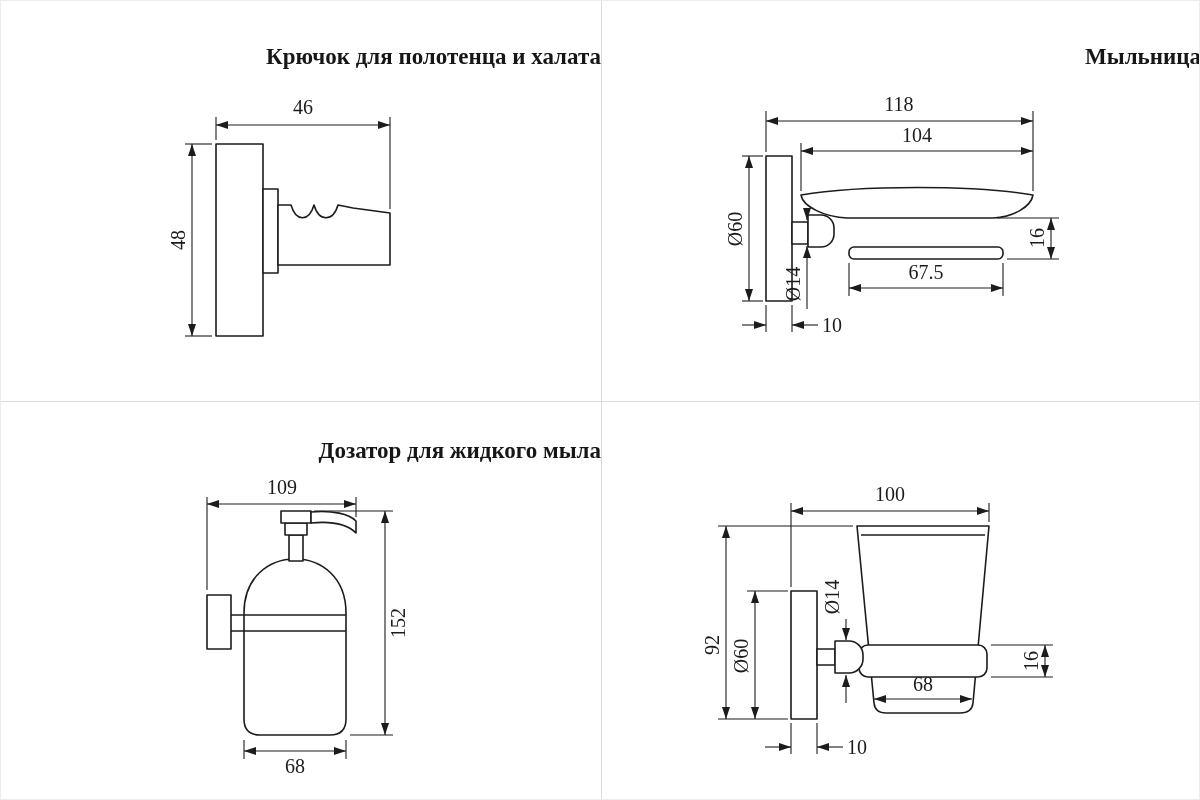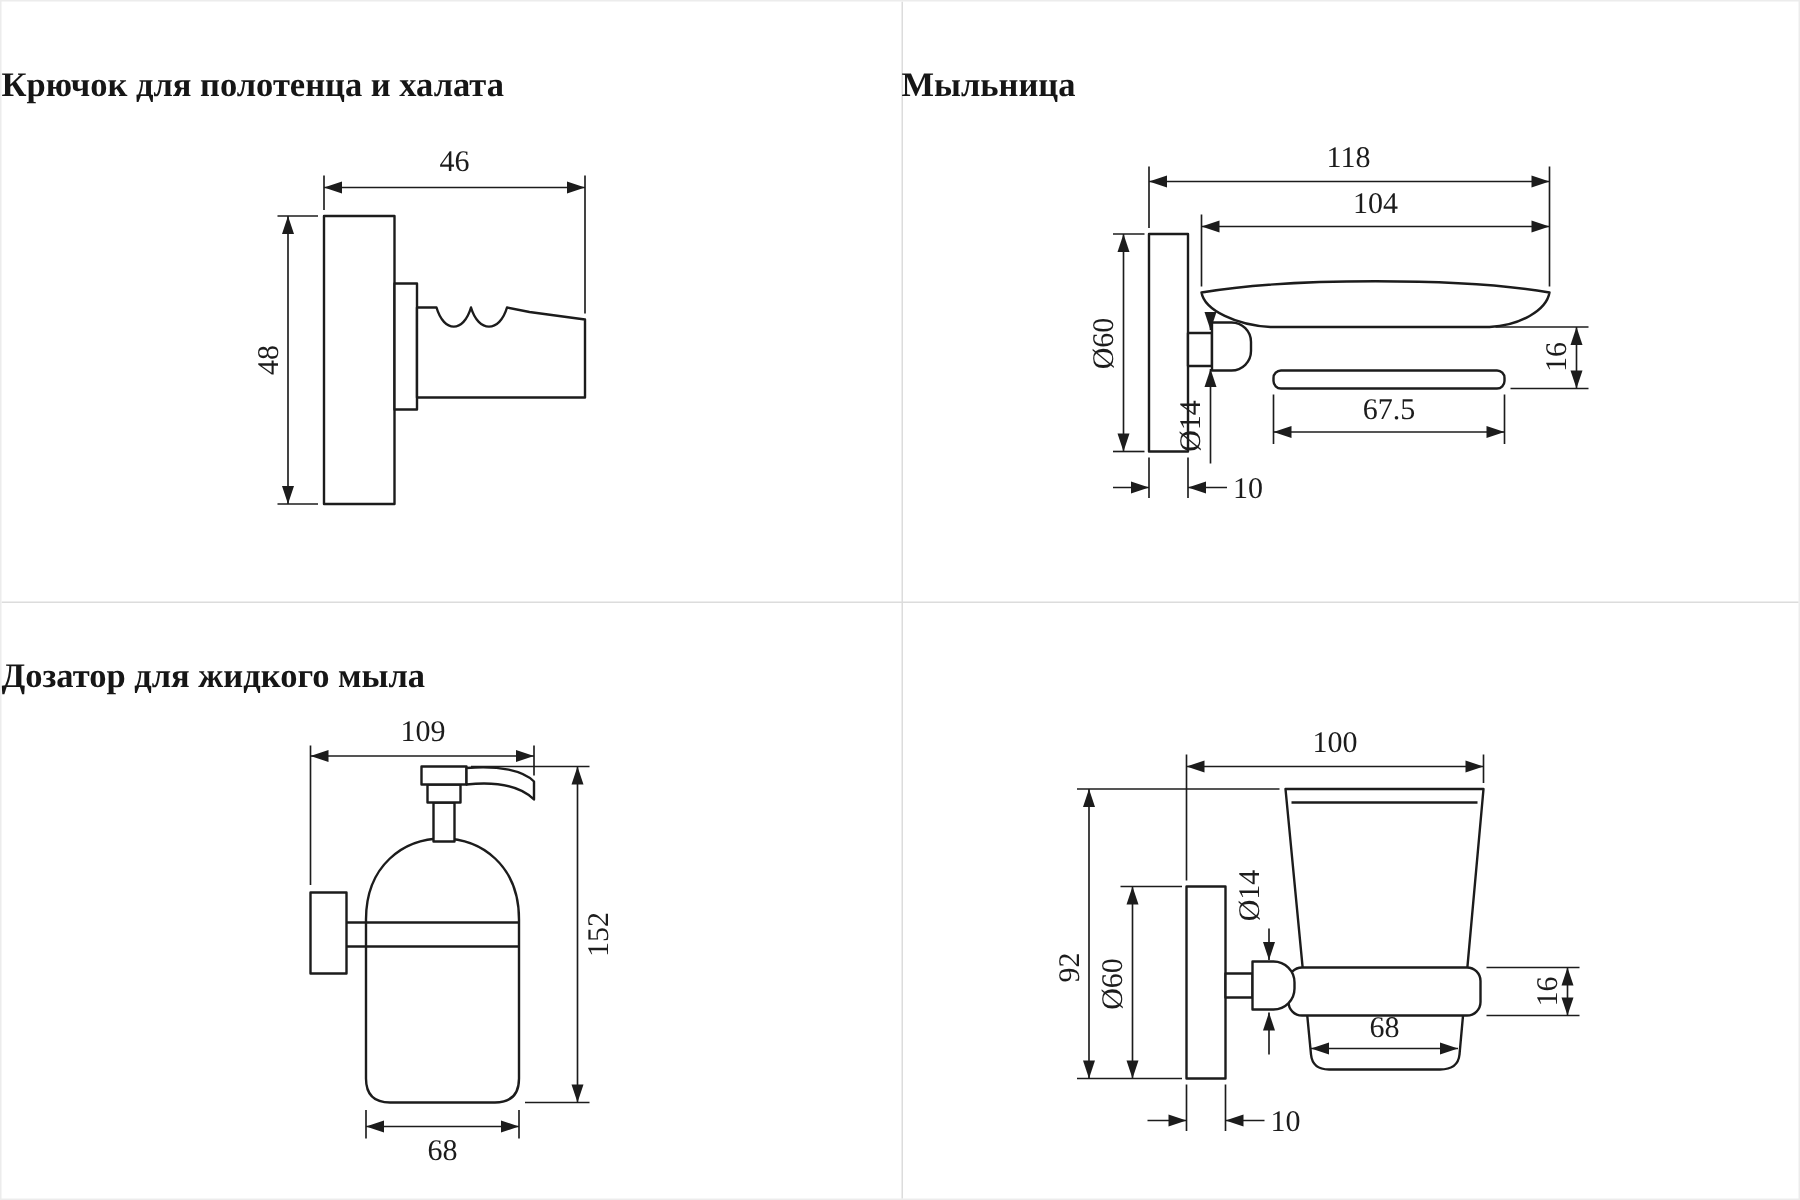--- a/index.html
+++ b/index.html
@@ -4,21 +4,21 @@
 <style>
   html,body { margin:0; padding:0; background:#fff; }
   .page {
     position:relative; width:1200px; height:800px; background:#ffffff;
     overflow:hidden; border:1px solid #ececec; box-sizing:border-box;
     font-family:"Liberation Serif", serif;
   }
   .divider-v { position:absolute; left:600px; top:0; width:1px; height:800px; background:#dcdcdc; }
   .divider-h { position:absolute; left:0; top:400px; width:1200px; height:1px; background:#dcdcdc; }
   .title {
-    position:absolute; width:600px; text-align:left;
+    position:absolute; width:600px; text-align:right;
     font-family:"Liberation Serif", serif; font-weight:700; font-size:23px; color:#161616;
   }
   .t-tl { left:0;   top:24px; }
   .t-tr { left:600px; top:24px; }
   .t-bl { left:0;   top:418px; }
   .t-br { left:600px; top:418px; }
   svg.sheet { position:absolute; left:0; top:0; }
   .obj rect, .obj path { fill:#ffffff; stroke:#1c1c1c; stroke-width:1.6; stroke-linejoin:round; }
   .obj line { stroke:#1c1c1c; stroke-width:1.6; }
   .dim line { stroke:#1c1c1c; stroke-width:1.1; }

